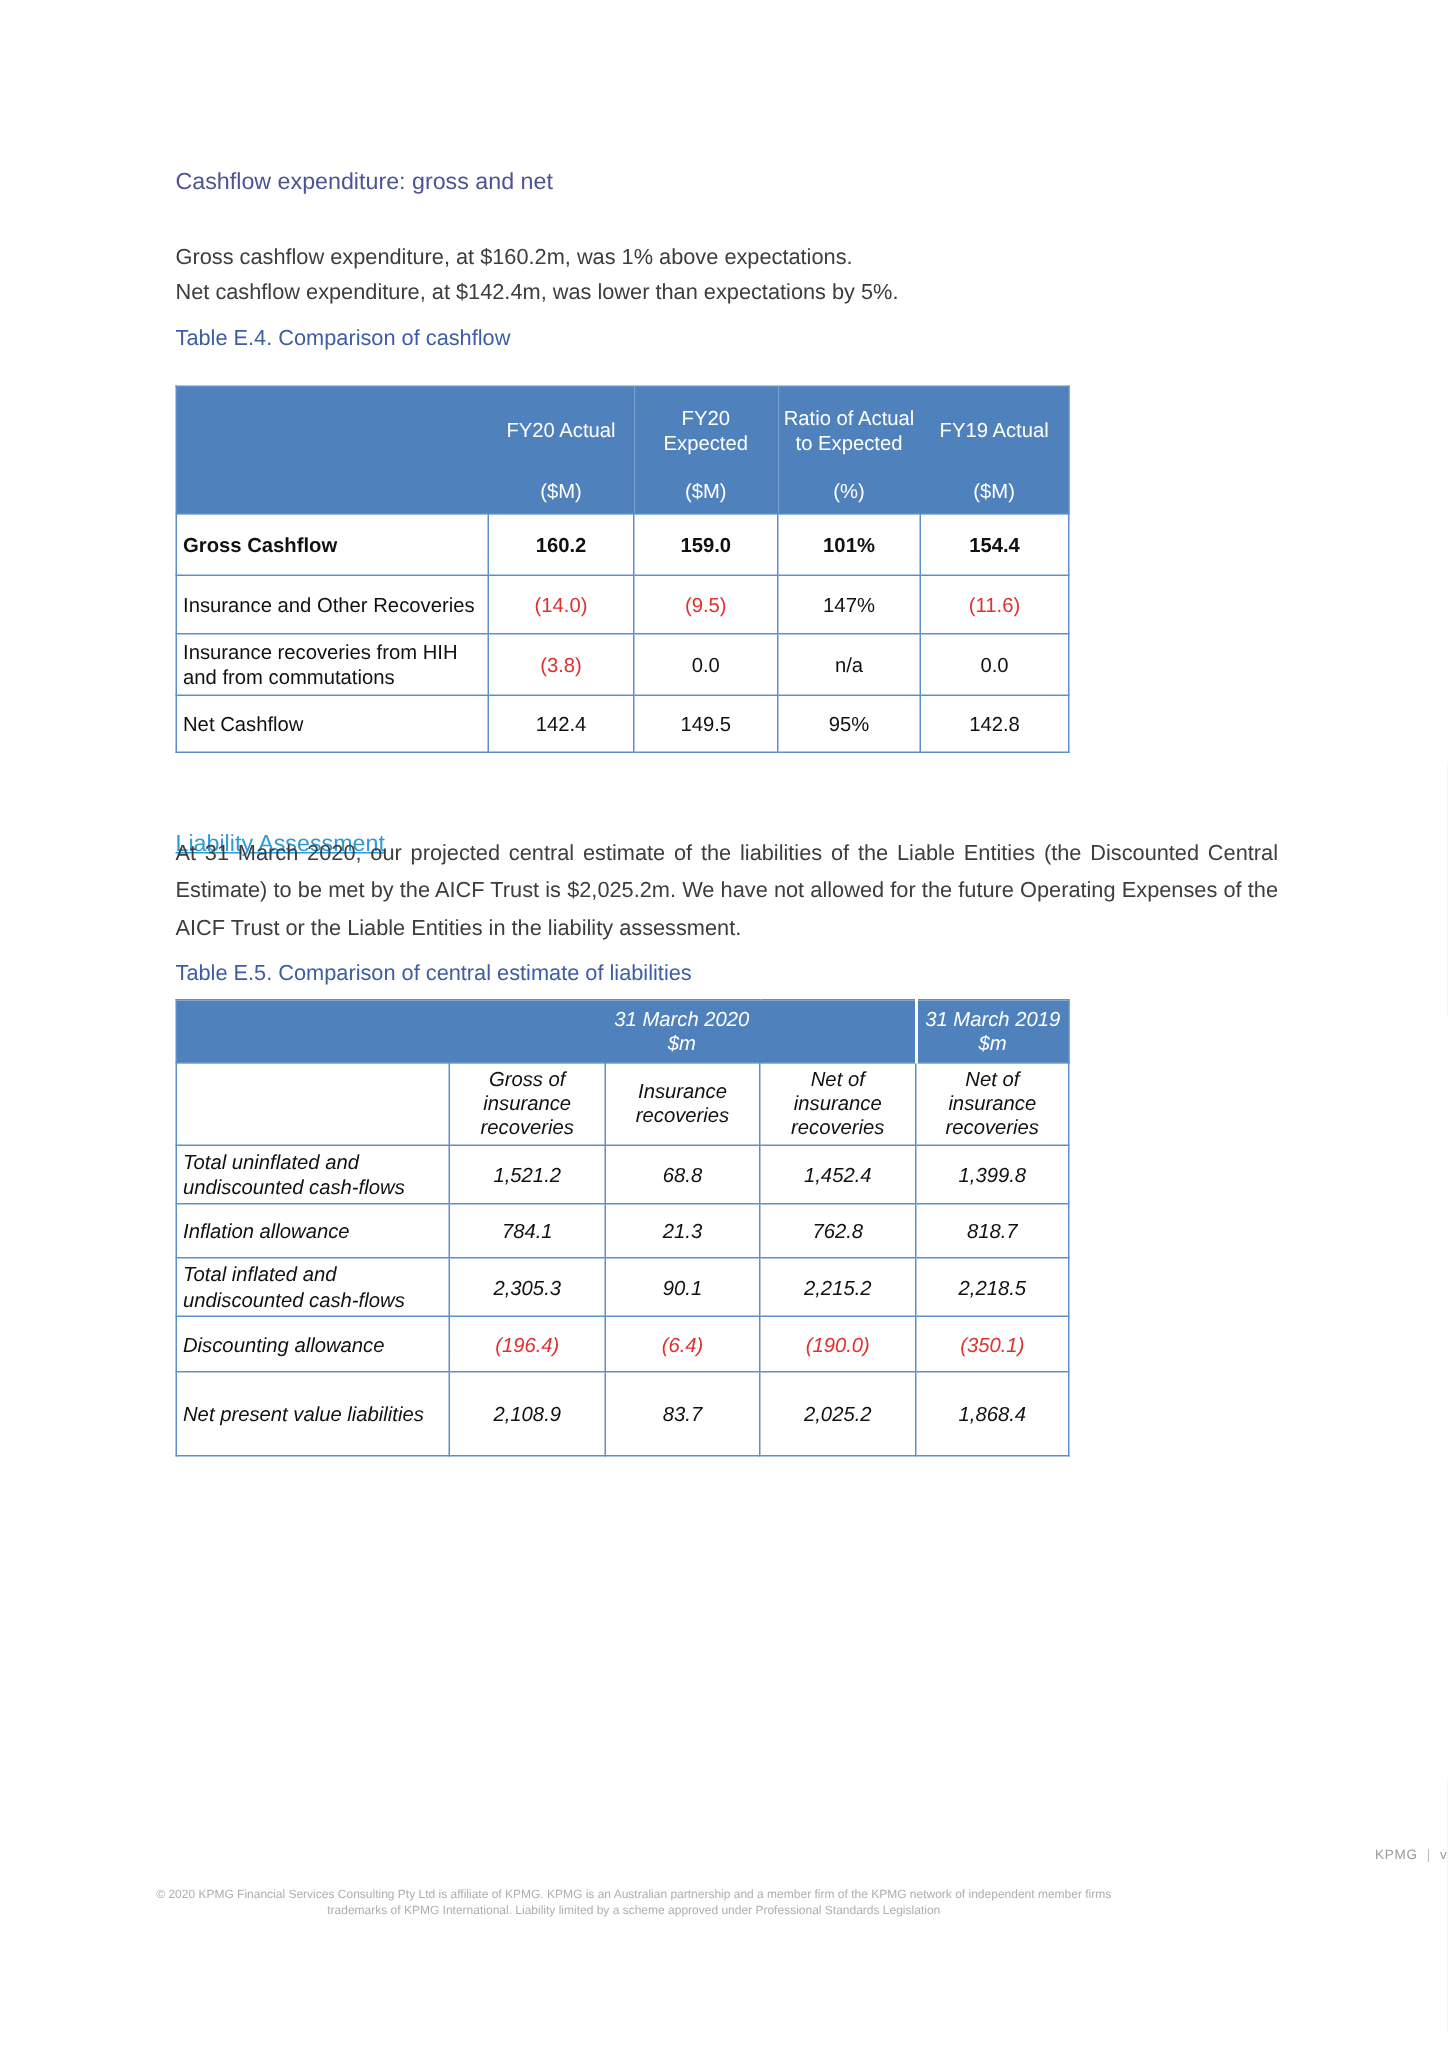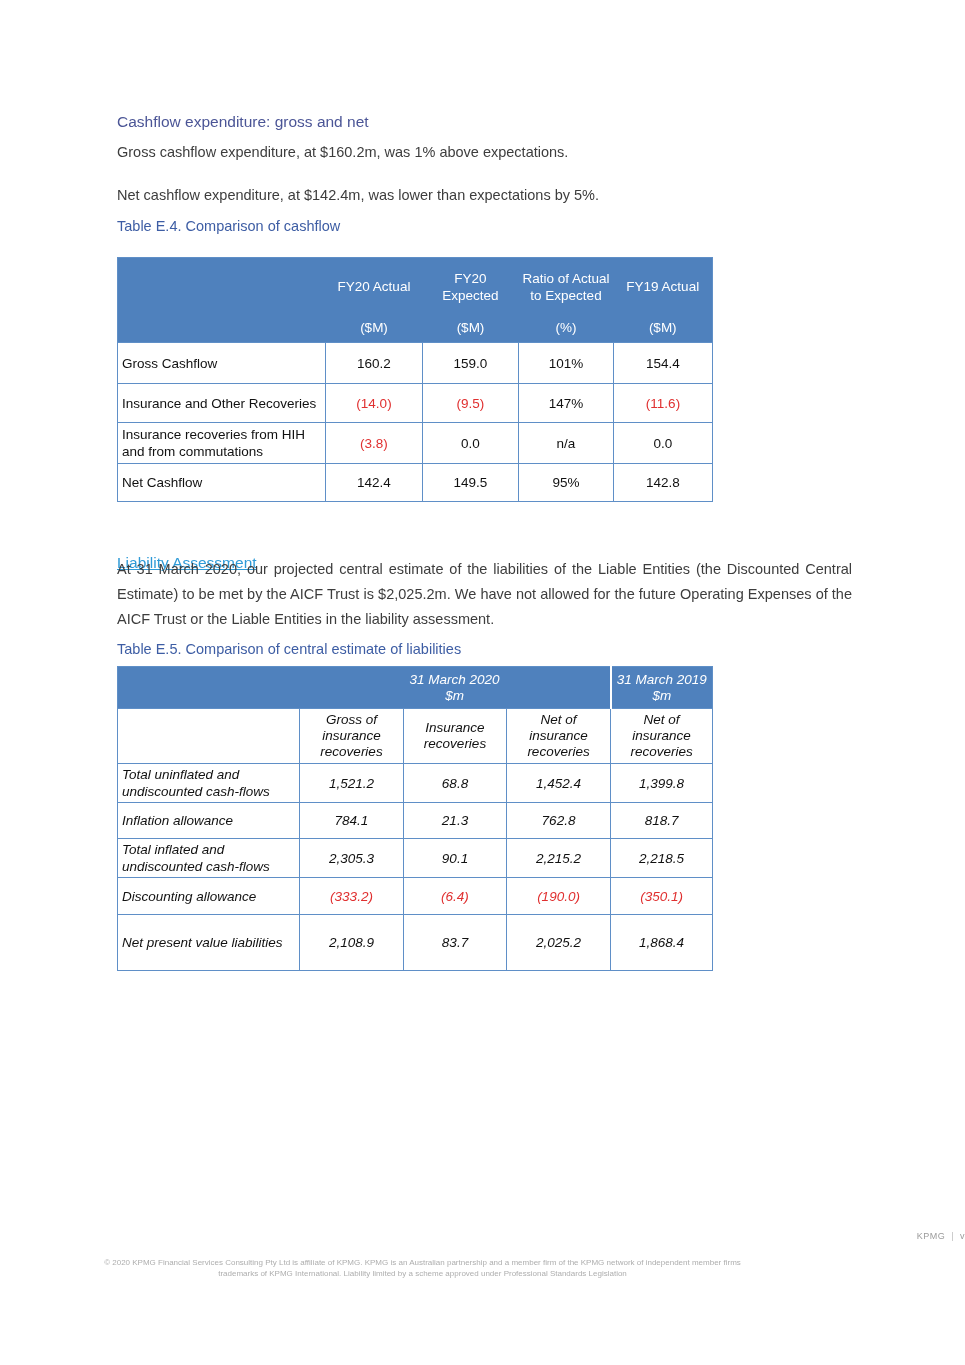--- a/index.html
+++ b/index.html
@@ -74,21 +74,21 @@
     font-size:8px; color:#aeaeae; line-height:11px;
   }
 </style>
 </head>
 <body>
 
 <div class="page">
 
   <h3 class="h-purple" style="top:113px;">Cashflow expenditure: gross and net</h3>
 
-  <p class="body-p" style="top:140px;">Gross cashflow expenditure, at $160.2m, was 1% above expectations.</p>
+  <p class="body-p" style="top:160px;">Gross cashflow expenditure, at $160.2m, was 1% above expectations.</p>
 
   <p class="body-p" style="top:183px;">Net cashflow expenditure, at $142.4m, was lower than expectations by 5%.</p>
 
   <p class="tbl-caption" style="top:218px;">Table E.4. Comparison of cashflow</p>
 
   <table class="doc-tbl e4" style="top:257px;">
     <colgroup>
       <col style="width:208px">
         <col style="width:97px">
         <col style="width:96px">
@@ -118,21 +118,21 @@
         </th>
         <th>
           <div class="hcell">
             <div class="t">FY19 Actual</div>
             <div class="u">($M)</div>
           </div>
         </th>
       </tr>
     </thead>
     <tbody>
-      <tr style="height:41px;">
+      <tr style="height:41px;font-weight:bold;">
         <td class="rowlabel">Gross Cashflow</td>
         <td class="val">160.2</td>
         <td class="val">159.0</td>
         <td class="val">101%</td>
         <td class="val">154.4</td>
       </tr>
       <tr style="height:39px;">
         <td class="rowlabel">Insurance and Other Recoveries</td>
         <td class="val neg">(14.0)</td>
         <td class="val neg">(9.5)</td>
@@ -207,21 +207,21 @@
       </tr>
       <tr style="height:37px;">
         <td class="rowlabel">Total inflated and undiscounted cash-flows</td>
         <td class="val">2,305.3</td>
         <td class="val">90.1</td>
         <td class="val">2,215.2</td>
         <td class="val">2,218.5</td>
       </tr>
       <tr style="height:37px;">
         <td class="rowlabel">Discounting allowance</td>
-        <td class="val neg">(333.2)</td>
+        <td class="val neg">(196.4)</td>
         <td class="val neg">(6.4)</td>
         <td class="val neg">(190.0)</td>
         <td class="val neg">(350.1)</td>
       </tr>
       <tr style="height:56px;">
         <td class="rowlabel">Net present value liabilities</td>
         <td class="val">2,108.9</td>
         <td class="val">83.7</td>
         <td class="val">2,025.2</td>
         <td class="val">1,868.4</td>

